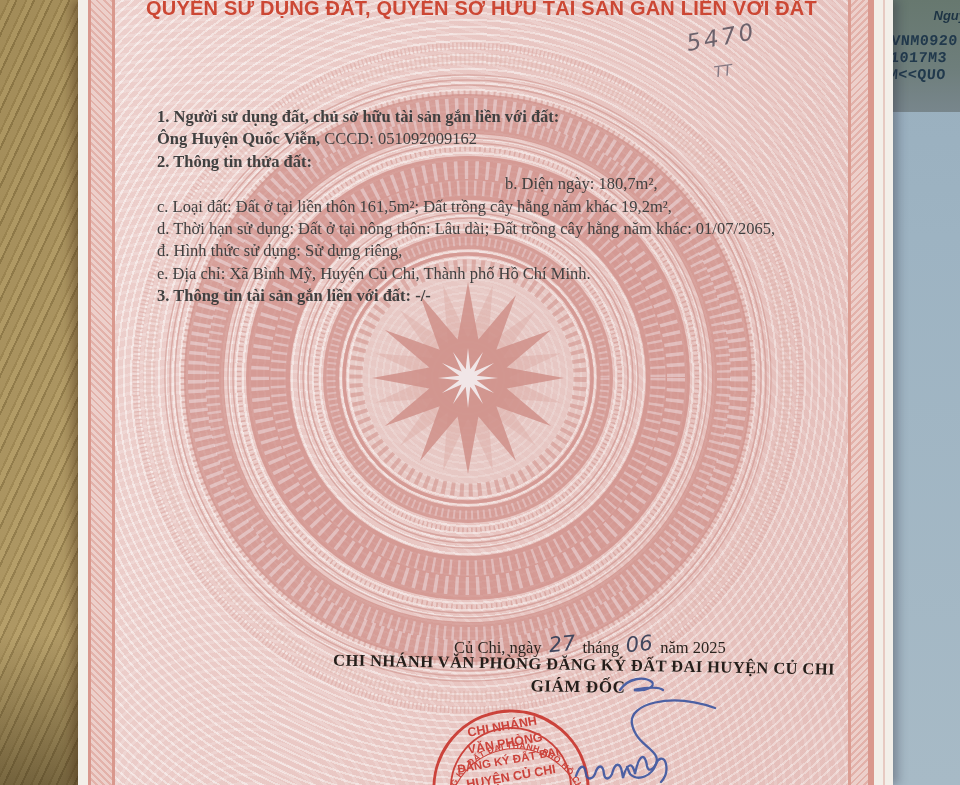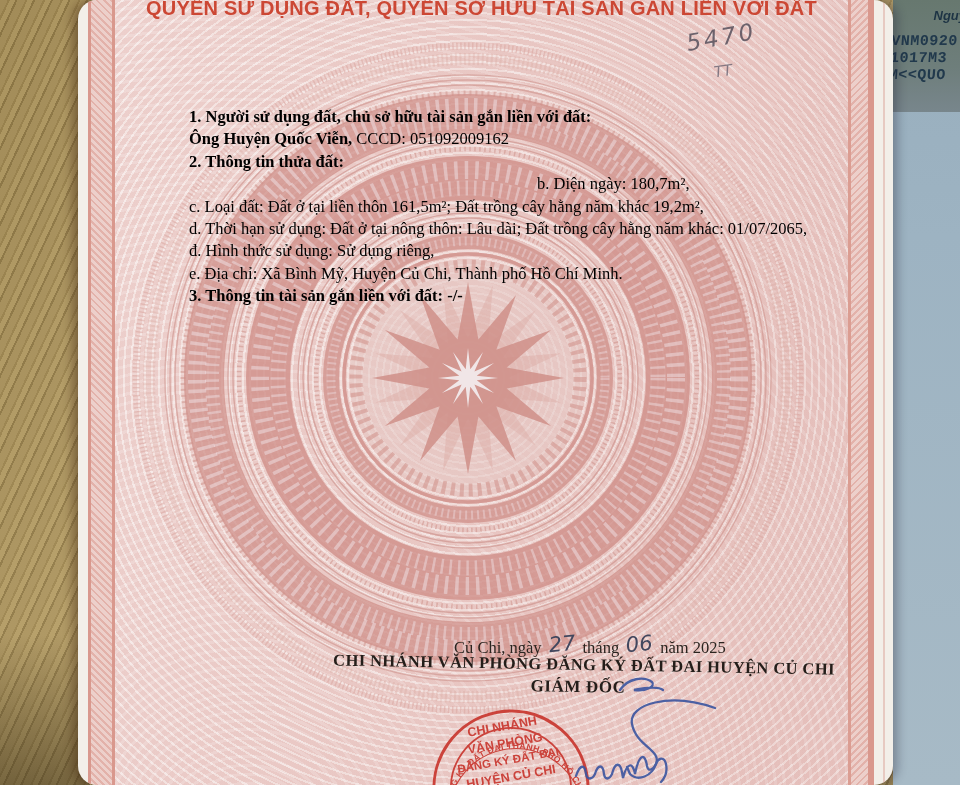--- a/index.html
+++ b/index.html
@@ -17,21 +17,21 @@
     background:linear-gradient(to bottom,#98aebd,#9db3c2 30%,#a7bac6);overflow:hidden;}
   .idcard-mrz-zone{position:absolute;left:0;top:0;width:67px;height:112px;overflow:hidden;
     background:linear-gradient(to bottom,#67786f,#6e7e7b 60%,#78868c);}
   .idcard-name{position:absolute;right:-6px;top:8px;white-space:nowrap;
     font:italic 700 13px "Liberation Sans",sans-serif;color:#1d3344;}
   .mrz{position:absolute;left:-3px;top:33px;white-space:nowrap;line-height:23px;
     font:700 15px "Liberation Mono",monospace;color:#21394c;letter-spacing:.5px;transform:skewX(-4deg);}
 
   
   .paper{position:absolute;left:78px;top:0;width:815px;height:785px;z-index:3;background:#f3efe9;
-    box-shadow:-6px 0 10px rgba(70,45,20,.45), 6px 0 9px rgba(40,40,60,.28);overflow:hidden;border-radius:19px;}
+    box-shadow:-6px 0 10px rgba(70,45,20,.45), 6px 0 9px rgba(40,40,60,.28);overflow:hidden;}
   .stripe{position:absolute;top:0;bottom:0;}
   .s-l1{left:10px;width:3px;background:#d4887c;opacity:.85;}
   .s-lband{left:13px;width:21px;background:repeating-linear-gradient(45deg,#ecccc7 0 3px,#e1aba3 3px 5px);opacity:.9;}
   .s-l2{left:34px;width:3px;background:#d4887c;opacity:.85;}
   .s-r1{left:770px;width:3px;background:#d4887c;opacity:.8;}
   .s-rband{left:773px;width:17px;background:repeating-linear-gradient(135deg,#ecccc7 0 3px,#e1aba3 3px 5px);opacity:.9;}
   .s-r2{left:790px;width:6px;background:#d4887c;opacity:.85;}
   .s-r3{left:805px;width:2px;background:#e0b0a8;opacity:.6;}
 
   .guilloche{position:absolute;left:37px;top:0;width:733px;height:785px;
@@ -40,21 +40,21 @@
       repeating-radial-gradient(circle at 353px 378px, rgba(255,255,255,.38) 0 2px, rgba(228,184,180,.28) 2px 7px),
       repeating-radial-gradient(circle at 18% 108%, rgba(255,255,255,.20) 0 3px, rgba(225,178,174,.16) 3px 9px),
       #eed3cf;}
 
   .drum{position:absolute;left:40px;top:28px;width:700px;height:700px;}
 
   
   .title{position:absolute;left:37px;top:-3px;width:733px;text-align:center;
     font:700 20px "Liberation Sans",sans-serif;color:#cc4734;letter-spacing:.2px;transform:scaleY(1.04);}
   .textblock{position:absolute;left:79px;top:106px;width:700px;
-    font:400 16.5px "Liberation Serif",serif;color:#000000;margin-left:32px;}
+    font:400 16.5px "Liberation Serif",serif;color:#404040;}
   .ln{height:22.4px;line-height:22.4px;white-space:nowrap;position:relative;}
   .b{font-weight:700;}
   .col-b{position:absolute;left:348px;top:0;}
 
   .dateline{position:absolute;left:376px;top:634px;white-space:nowrap;
     font:400 16.5px "Liberation Serif",serif;color:#2a241f;}
   .hw{display:inline-block;font:italic 400 21px "DejaVu Sans",sans-serif;color:#41475e;
     transform:rotate(-6deg) translateY(-2px);margin:0 3px;}
   .officeline{position:absolute;left:186px;top:655px;width:640px;text-align:center;white-space:nowrap;
     font:700 16.5px "Liberation Serif",serif;letter-spacing:.4px;color:#241e1a;transform:rotate(1.05deg);}

